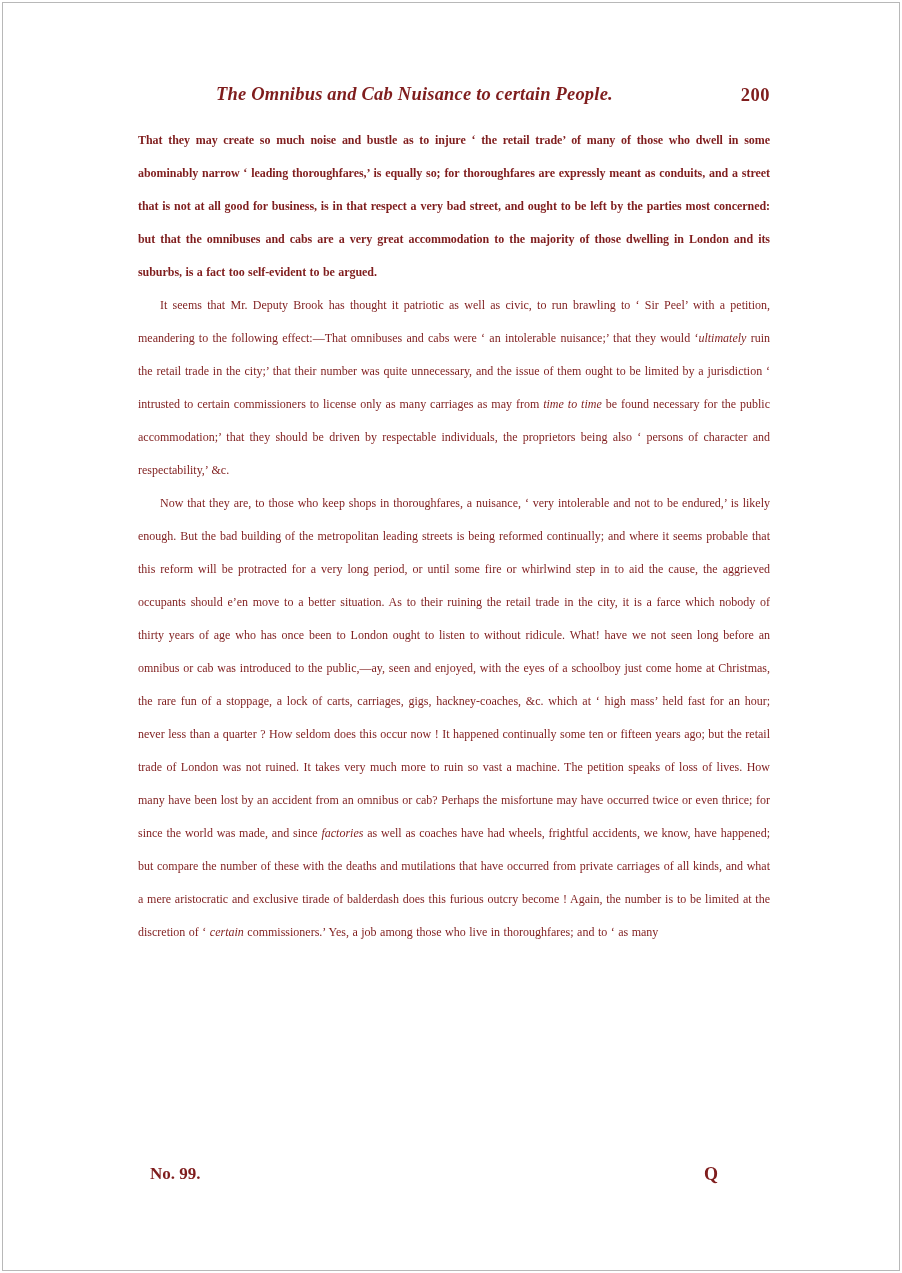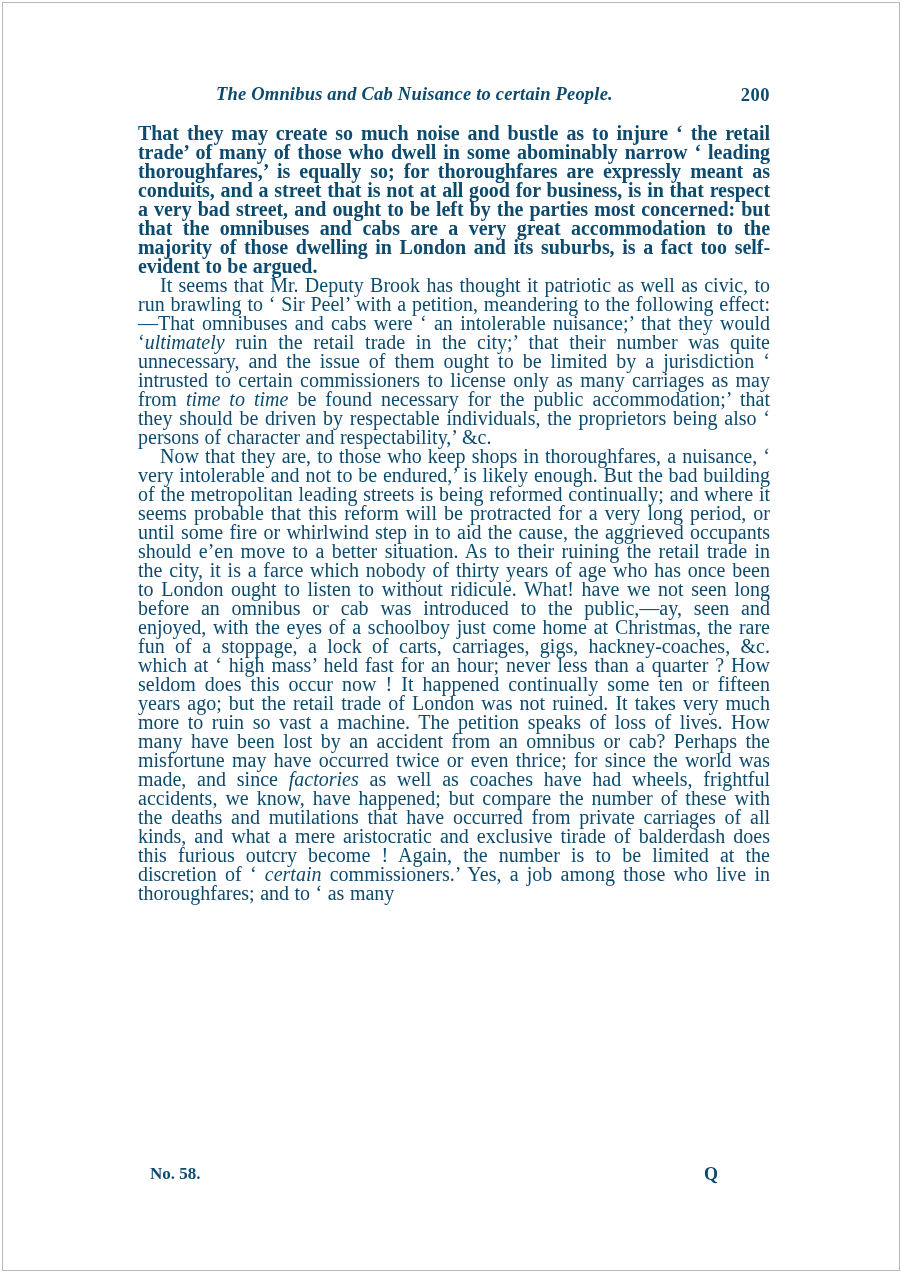--- a/index.html
+++ b/index.html
@@ -58,22 +58,22 @@
     right: 0;
     top: 1px;
     font-weight: bold;
     font-size: 18.5px;
     letter-spacing: .5px;
   }
 
   
   .para {
     margin: 0;
-    font-size: 20px;
-    line-height: 19px;
+    font-size: 12px;
+    line-height: 33px;
     text-align: justify;
     text-align-last: left;
     hyphens: none;
     word-spacing: .5px;
   }
   .para .indent {
     display: inline-block;
     width: 22px;
   }
   .para i { font-style: italic; }
@@ -100,33 +100,33 @@
     position: absolute;
     right: 52px;
     top: 0;
     font-weight: bold;
     font-size: 18px;
   }
 </style>
 </head>
 <body>
 
-<div id="page" style="background: rgb(255, 255, 255); color: #0c4a6e; font-family: Liberation Serif, serif;">
+<div id="page" style="background: rgb(255, 255, 255); color: #7f1d1d; font-family: Liberation Serif, serif;">
   <div id="page-frame" style="border-color: rgb(184, 184, 184);"></div>
 
   <div id="content">
 
     <div class="runhead">
       <div class="runhead-title">The Omnibus and Cab Nuisance to certain People.</div>
       <div class="runhead-folio">200</div>
     </div>
 
     <p class="para ink-heavy" id="p1"><span>That they may create so much noise and bustle as to injure ‘ the retail trade’ of many of those who dwell in some abominably narrow ‘ leading thoroughfares,’ is equally so; for thoroughfares are expressly meant as conduits, and a street that is not at all good for business, is in that respect a very bad street, and ought to be left by the parties most concerned: but that the omnibuses and cabs are a very great accommodation to the majority of those dwelling in London and its suburbs, is a fact too self-evident to be argued.</span></p>
     <p class="para" id="p2"><span class="indent"></span><span>It seems that Mr. Deputy Brook has thought it patriotic as well as civic, to run brawling to ‘ Sir Peel’ with a petition, meandering to the following effect:—That omnibuses and cabs were ‘ an intolerable nuisance;’ that they would ‘</span><i>ultimately</i><span> ruin the retail trade in the city;’ that their number was quite unnecessary, and the issue of them ought to be limited by a jurisdiction ‘ intrusted to certain commissioners to license only as many carriages as may from </span><i>time to time</i><span> be found necessary for the public accommodation;’ that they should be driven by respectable individuals, the proprietors being also ‘ persons of character and respectability,’ &amp;c.</span></p>
     <p class="para" id="p3"><span class="indent"></span><span>Now that they are, to those who keep shops in thoroughfares, a nuisance, ‘ very intolerable and not to be endured,’ is likely enough. But the bad building of the metropolitan leading streets is being reformed continually; and where it seems probable that this reform will be protracted for a very long period, or until some fire or whirlwind step in to aid the cause, the aggrieved occupants should e’en move to a better situation. As to their ruining the retail trade in the city, it is a farce which nobody of thirty years of age who has once been to London ought to listen to without ridicule. What! have we not seen long before an omnibus or cab was introduced to the public,—ay, seen and enjoyed, with the eyes of a schoolboy just come home at Christmas, the rare fun of a stoppage, a lock of carts, carriages, gigs, hackney-coaches, &amp;c. which at ‘ high mass’ held fast for an hour; never less than a quarter ? How seldom does this occur now ! It happened continually some ten or fifteen years ago; but the retail trade of London was not ruined. It takes very much more to ruin so vast a machine. The petition speaks of loss of lives. How many have been lost by an accident from an omnibus or cab? Perhaps the misfortune may have occurred twice or even thrice; for since the world was made, and since </span><i>factories</i><span> as well as coaches have had wheels, frightful accidents, we know, have happened; but compare the number of these with the deaths and mutilations that have occurred from private carriages of all kinds, and what a mere aristocratic and exclusive tirade of balderdash does this furious outcry become ! Again, the number is to be limited at the discretion of ‘ </span><i>certain</i><span> commissioners.’ Yes, a job among those who live in thoroughfares; and to ‘ as many</span></p>
 
   </div>
 
   <div class="footline">
-    <span class="foot-signature-left">No. 58.</span>
+    <span class="foot-signature-left">No. 99.</span>
     <span class="foot-signature-right">Q</span>
   </div>
 </div>
 
 </body></html>

